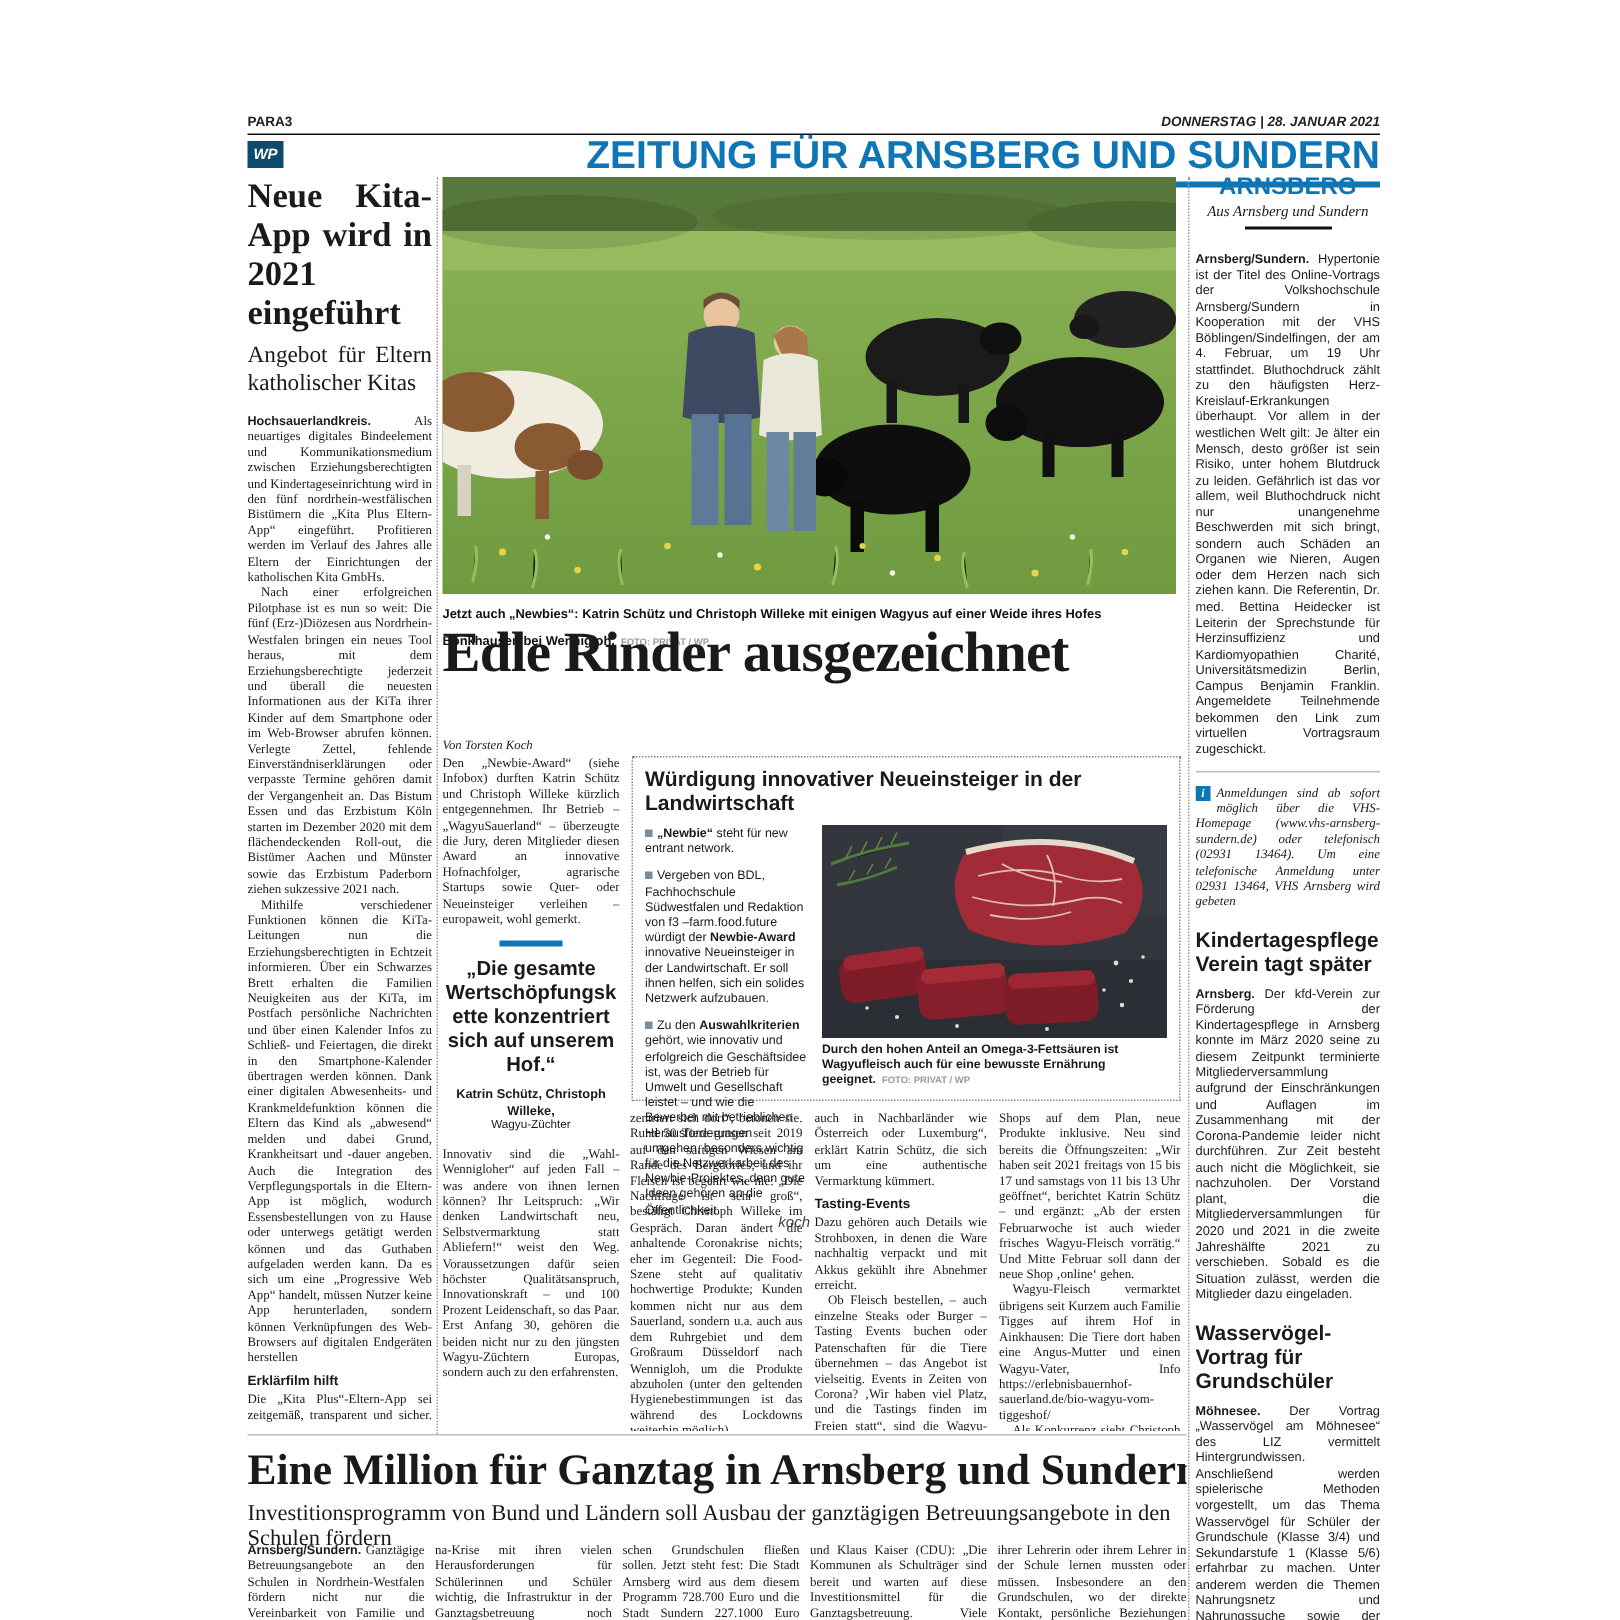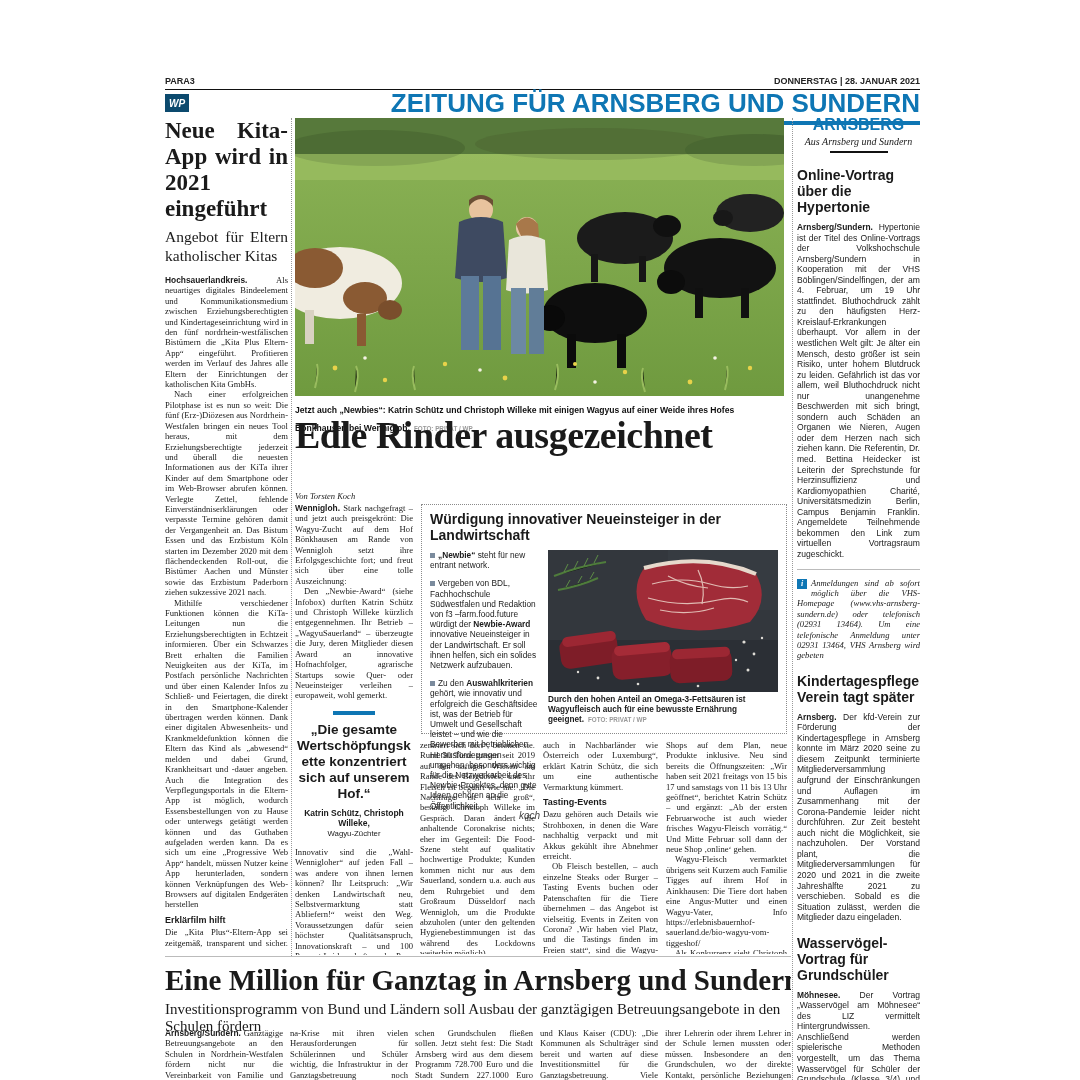--- a/index.html
+++ b/index.html
@@ -4,21 +4,21 @@
 <style>
   html,body{margin:0;padding:0;background:#fff;}
   .page{position:relative;width:1080px;height:1080px;background:#ffffff;overflow:hidden;
         font-family:"Liberation Serif",serif;color:#1a1a1a;margin-top:48px;}
   .sheet{position:absolute;left:165px;top:28px;width:755px;height:1040px;}
 
   
   .mast-row{position:absolute;left:0;top:0;width:755px;font-family:"Liberation Sans",sans-serif;
             font-size:9px;font-weight:bold;color:#222;}
   .mast-code{position:absolute;left:0;top:0;}
-  .mast-date{position:absolute;right:0;top:0;}
+  .mast-date{position:absolute;right:0;top:0;font-style:italic;}
   .mast-rule{position:absolute;left:0;top:13px;width:755px;height:1px;background:#111;}
   .wp-logo{position:absolute;left:0;top:18px;width:24px;height:18px;background:#0c4a6e;color:#fff;
            font-family:"Liberation Sans",sans-serif;font-size:10px;font-weight:bold;font-style:italic;
            display:flex;align-items:center;justify-content:center;}
   .paper-title{position:absolute;right:0;top:12px;font-family:"Liberation Sans",sans-serif;
                font-weight:bold;font-size:26px;letter-spacing:0px;color:#0e76b4;
                border-bottom:4px solid #0e76b4;padding-bottom:2px;white-space:nowrap;}
 
   
   .body-serif{font-size:8.6px;line-height:10.4px;text-align:justify;word-break:break-word;}
@@ -279,21 +279,20 @@
             </svg>
           </div>
           <div class="meat-cap">
             <span>Durch den hohen Anteil an Omega-3-Fettsäuren ist Wagyufleisch auch für eine bewusste Ernährung geeignet.</span><span class="credit">FOTO: PRIVAT / WP</span>
           </div>
         </div>
       </div>
     </div>
 
     <div class="mcol c1 body-serif">
-      <p><b class="lead">Wennigloh.</b> <span>Stark nachgefragt – und jetzt auch preisgekrönt: Die Wagyu-Zucht auf dem Hof Bönkhausen am Rande von Wennigloh setzt ihre Erfolgsgeschichte fort; und freut sich über eine tolle Auszeichnung:</span></p>
       <p>Den „Newbie-Award“ (siehe Infobox) durften Katrin Schütz und Christoph Willeke kürzlich entgegennehmen. Ihr Betrieb – „WagyuSauerland“ – überzeugte die Jury, deren Mitglieder diesen Award an innovative Hofnachfolger, agrarische Startups sowie Quer- oder Neueinsteiger verleihen – europaweit, wohl gemerkt.</p>
       <div class="pullquote">
         <div class="pq-bar"></div>
         <div class="pq-text">„Die gesamte Wertschöpfungskette konzentriert sich auf unserem Hof.“</div>
         <div class="pq-name">Katrin Schütz, Christoph Willeke,</div>
         <div class="pq-role">Wagyu-Züchter</div>
       </div>
       <p>Innovativ sind die „Wahl-Wennigloher“ auf jeden Fall – was andere von ihnen lernen können? Ihr Leitspruch: „Wir denken Landwirtschaft neu, Selbstvermarktung statt Abliefern!“ weist den Weg. Voraussetzungen dafür seien höchster Qualitätsanspruch, Innovationskraft – und 100 Prozent Leidenschaft, so das Paar. Erst Anfang 30, gehören die beiden nicht nur zu den jüngsten Wagyu-Züchtern Europas, sondern auch zu den erfahrensten.</p>
 
     </div>
@@ -331,21 +330,20 @@
       </div>
     <div class="bcol b5 body-serif">
         <p>ihrer Lehrerin oder ihrem Lehrer in der Schule lernen mussten oder müssen. Insbesondere an den Grundschulen, wo der direkte Kontakt, persönliche Beziehungen und Geborgenheit noch sehr wichtig sind, wiegen solche Einschnitte schwer. Deshalb ist es goldrichtig, jetzt hier zu investieren.“</p>
       </div>
 
     <div class="kompakt">
       <div class="k-title">ARNSBERG</div>
       <div class="k-sub">Aus Arnsberg und Sundern</div>
       <div class="k-bar"></div>
 
-      <div class="k-art-title">Online-Vortrag über die Hypertonie</div>
       <div class="k-text">
         <b class="lead">Arnsberg/Sundern.</b> <span>Hypertonie ist der Titel des Online-Vortrags der Volkshochschule Arnsberg/Sundern in Kooperation mit der VHS Böblingen/Sindelfingen, der am 4. Februar, um 19 Uhr stattfindet. Bluthochdruck zählt zu den häufigsten Herz-Kreislauf-Erkrankungen überhaupt. Vor allem in der westlichen Welt gilt: Je älter ein Mensch, desto größer ist sein Risiko, unter hohem Blutdruck zu leiden. Gefährlich ist das vor allem, weil Bluthochdruck nicht nur unangenehme Beschwerden mit sich bringt, sondern auch Schäden an Organen wie Nieren, Augen oder dem Herzen nach sich ziehen kann. Die Referentin, Dr. med. Bettina Heidecker ist Leiterin der Sprechstunde für Herzinsuffizienz und Kardiomyopathien Charité, Universitätsmedizin Berlin, Campus Benjamin Franklin. Angemeldete Teilnehmende bekommen den Link zum virtuellen Vortragsraum zugeschickt.</span>
       </div>
       <div class="k-sep"></div>
       <div class="k-note">
         <span class="i-icon">i</span><span>Anmeldungen sind ab sofort möglich über die VHS-Homepage (www.vhs-arnsberg-sundern.de) oder telefonisch (02931 13464). Um eine telefonische Anmeldung unter 02931 13464, VHS Arnsberg wird gebeten</span>
       </div>
 
       <div class="k-art-title">Kindertagespflege: Verein tagt später</div>
       <div class="k-text">

